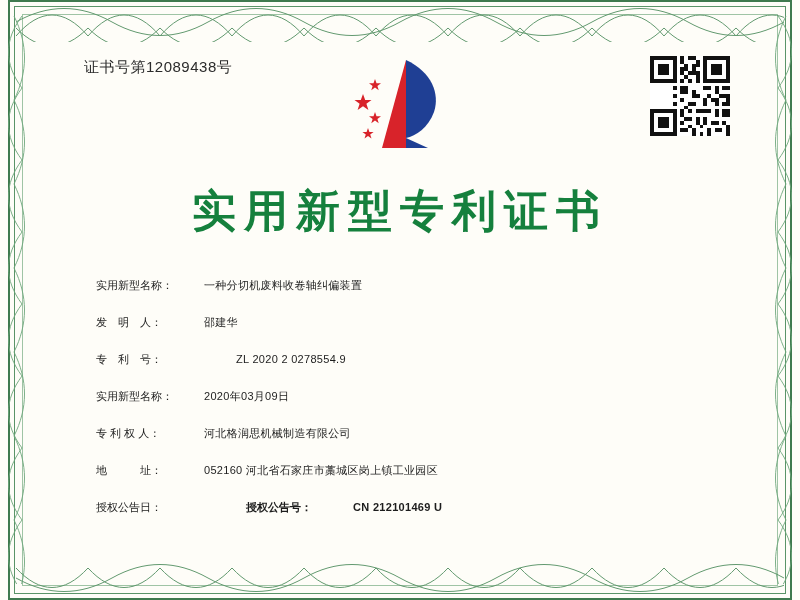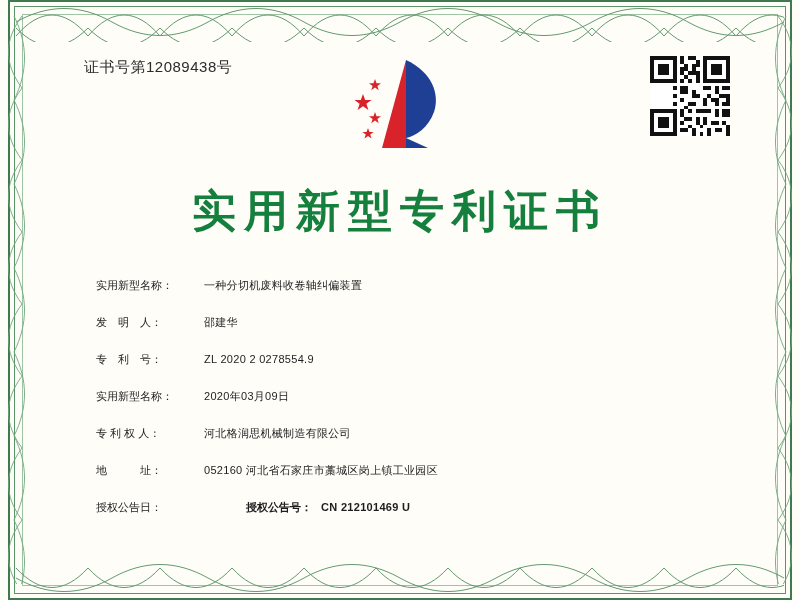--- a/index.html
+++ b/index.html
@@ -151,20 +151,21 @@
   }
   .field.two-col .col2 {
     margin-left: 42px;
     font-weight: bold;
   }
   .field.two-col .col2 .lbl2 {
     margin-right: 6px;
   }
   .mono {
     font-family: "Liberation Sans", sans-serif;
+    margin-left: 32px;
   }
 </style>
 </head>
 <body>
 
 <div class="certificate">
 
   <div class="border-outer"></div>
   <div class="border-inner"></div>
   <div class="border-thin"></div>

